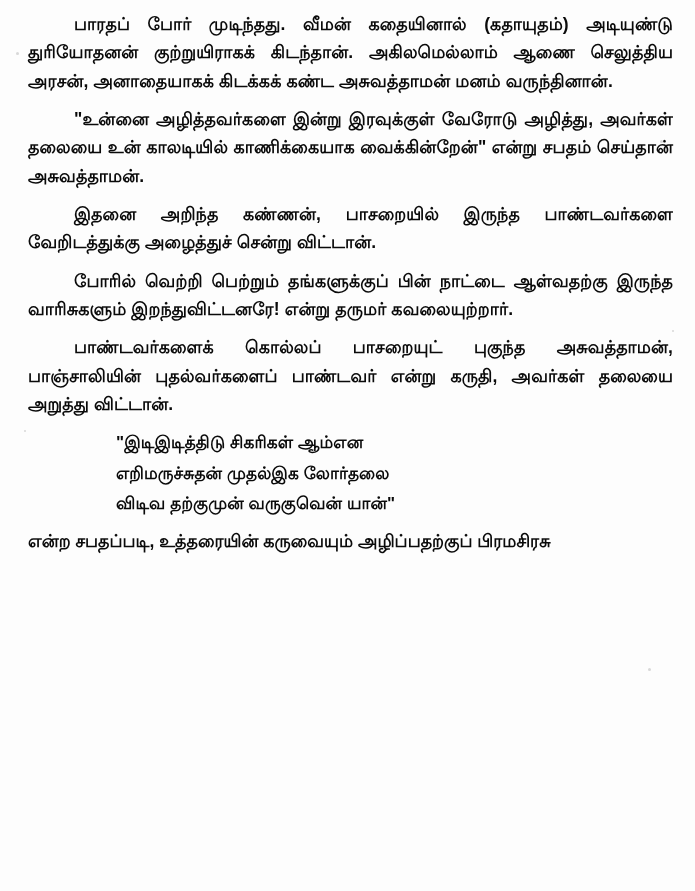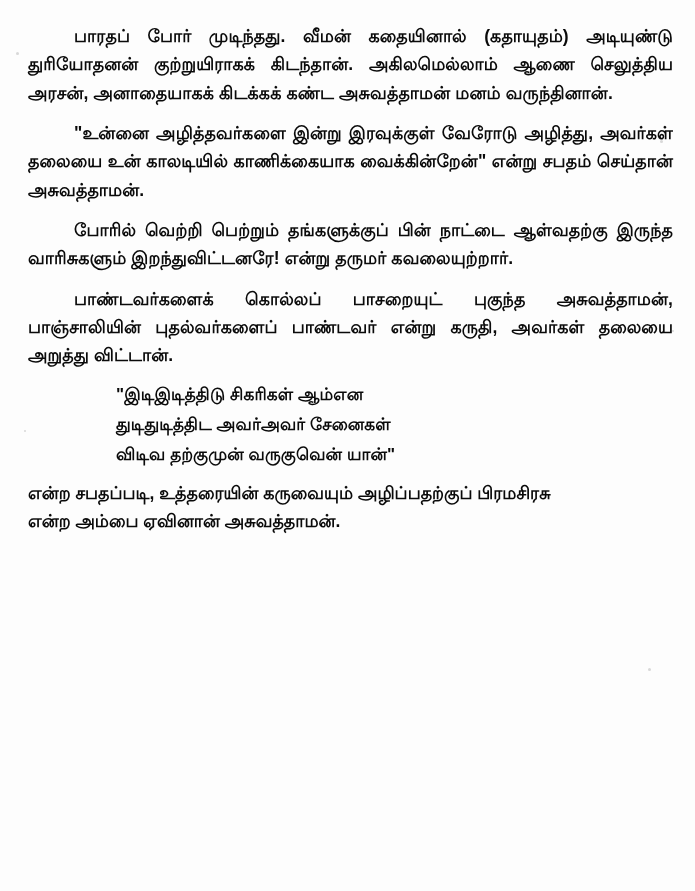--- a/index.html
+++ b/index.html
@@ -22,21 +22,21 @@
     padding: 0;
     box-sizing: border-box;
   }
   .content {
     position: absolute;
     left: 28px;
     top: 10px;
     width: 645px;
   }
   p.para {
-    margin: 12px 0 10px 0;
+    margin: 0 0 10px 0;
     font-size: 17.5px;
     line-height: 1.62;
     text-align: justify;
     text-justify: inter-word;
     font-weight: 600;
     letter-spacing: 0.1px;
     color: #0a0a0a;
     text-indent: 46px;
   }
   .verse {
@@ -77,28 +77,28 @@
   <div class="speck" style="left:16px; top:52px; width:3px; height:3px;"></div>
   <div class="speck" style="left:660px; top:140px; width:3px; height:3px;"></div>
   <div class="speck" style="left:672px; top:330px; width:2px; height:2px;"></div>
   <div class="speck" style="left:24px; top:430px; width:2px; height:2px;"></div>
   <div class="speck" style="left:648px; top:668px; width:3px; height:3px;"></div>
 
   <div class="content">
 
     <p class="para">பாரதப் போர் முடிந்தது. வீமன் கதையினால் (கதாயுதம்) அடியுண்டு துரியோதனன் குற்றுயிராகக் கிடந்தான். அகிலமெல்லாம் ஆணை செலுத்திய அரசன், அனாதையாகக் கிடக்கக் கண்ட அசுவத்தாமன் மனம் வருந்தினான்.</p>
     <p class="para">"உன்னை அழித்தவர்களை இன்று இரவுக்குள் வேரோடு அழித்து, அவர்கள் தலையை உன் காலடியில் காணிக்கையாக வைக்கின்றேன்" என்று சபதம் செய்தான் அசுவத்தாமன்.</p>
+    <p class="para">இதனை அறிந்த கண்ணன், பாசறையில் இருந்த பாண்டவர்களை வேறிடத்துக்கு அழைத்துச் சென்று விட்டான்.</p>
     <p class="para">போரில் வெற்றி பெற்றும் தங்களுக்குப் பின் நாட்டை ஆள்வதற்கு இருந்த வாரிசுகளும் இறந்துவிட்டனரே! என்று தருமர் கவலையுற்றார்.</p>
     <p class="para">பாண்டவர்களைக் கொல்லப் பாசறையுட் புகுந்த அசுவத்தாமன், பாஞ்சாலியின் புதல்வர்களைப் பாண்டவர் என்று கருதி, அவர்கள் தலையை அறுத்து விட்டான்.</p>
 
     <div class="verse">
       <div class="verse-line">"இடிஇடித்திடு சிகரிகள் ஆம்என</div>
-      <div class="verse-line">துடிதுடித்திட அவர்அவர் சேனைகள்</div>
+      <div class="verse-line">எறிமருச்சுதன் முதல்இக லோர்தலை</div>
       <div class="verse-line">விடிவ தற்குமுன் வருகுவென் யான்"</div>
     </div>
 
     <div class="closing">
       <p>என்ற சபதப்படி, உத்தரையின் கருவையும் அழிப்பதற்குப் பிரமசிரசு</p>
-      <p>என்ற அம்பை ஏவினான் அசுவத்தாமன்.</p>
     </div>
 
   </div>
 </div>
 
 </body></html>

